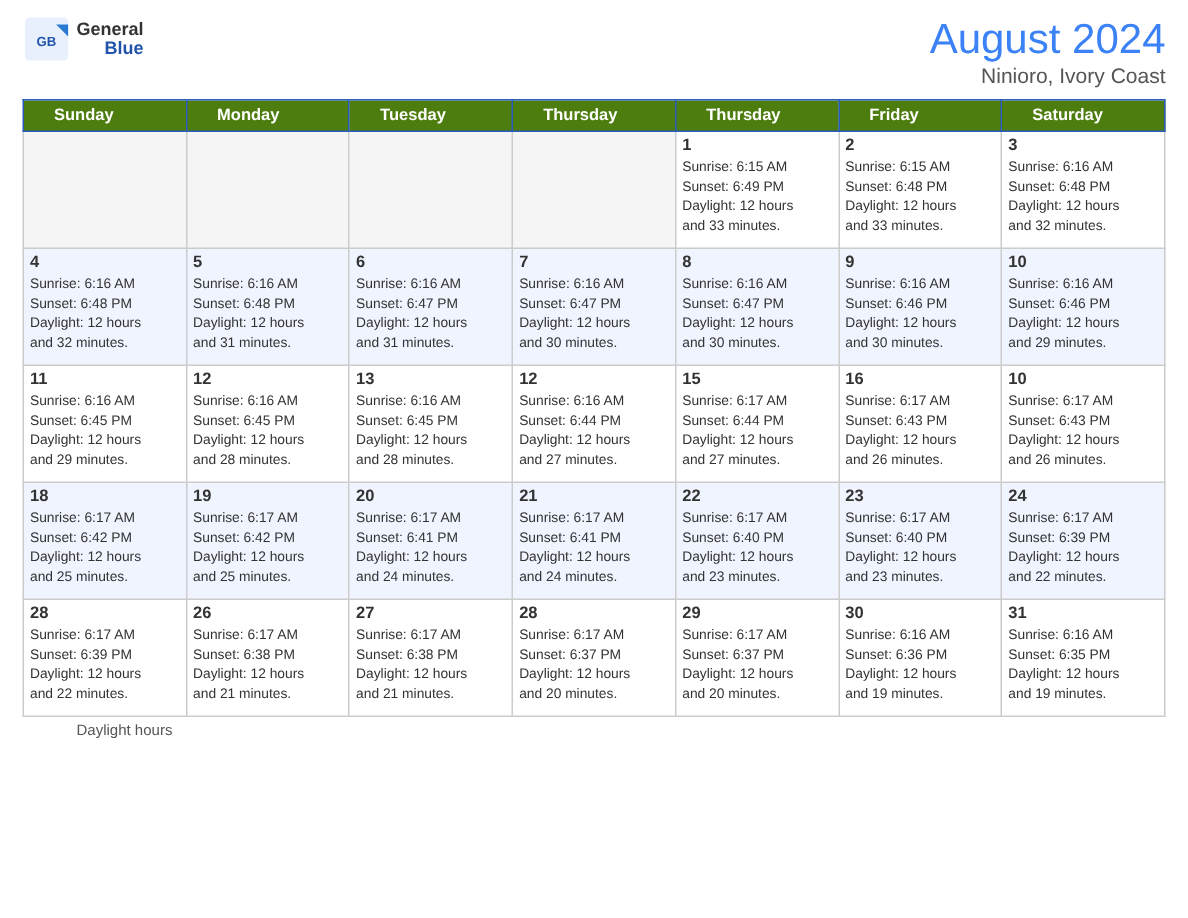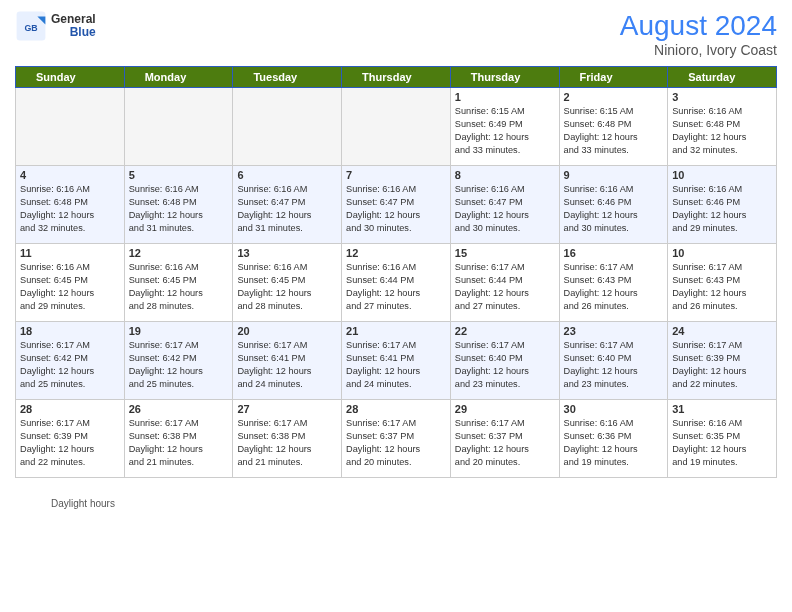--- a/index.html
+++ b/index.html
@@ -354,16 +354,16 @@
             <span class="day-num">31</span>
             <div style="white-space: pre-line; line-height: 1.4;">Sunrise: 6:16 AM
 Sunset: 6:35 PM
 Daylight: 12 hours
 and 19 minutes.</div>
           </td>
         </tr>
       </tbody>
   </table>
 
-  <div style="font-size:10px; color:#555; margin-top:20px;padding-left:36px;">
+  <div style="font-size:10px; color:#555; margin-top:4px;padding-left:36px;">
     <span>Daylight hours</span>
   </div>
 </div>
 
 </body></html>

